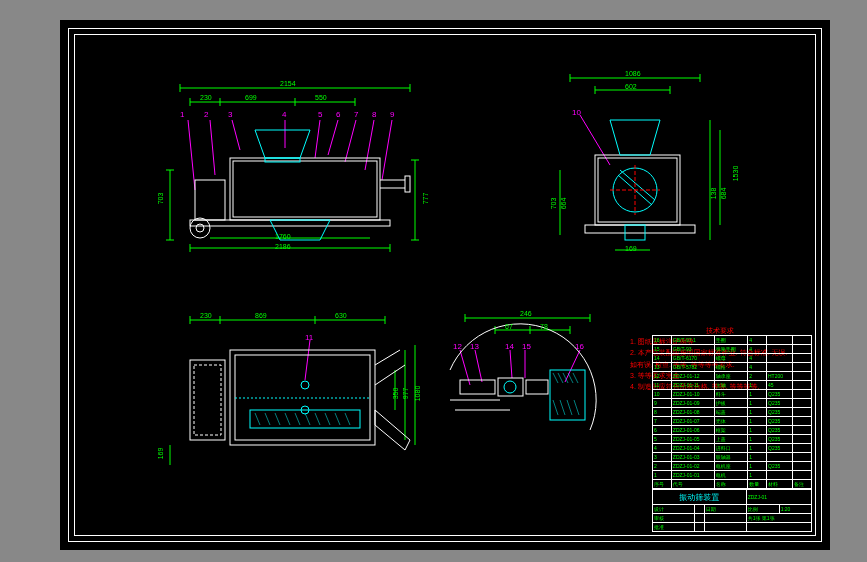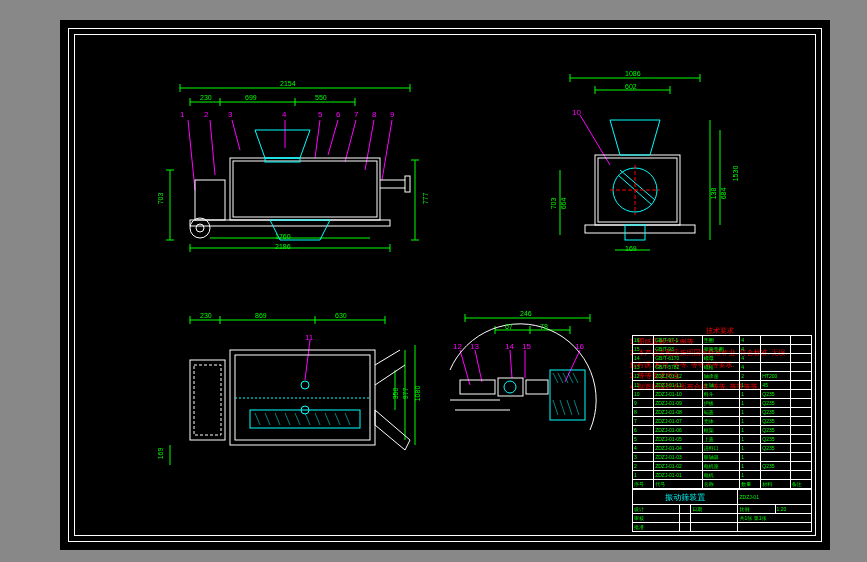--- a/index.html
+++ b/index.html
@@ -4,21 +4,21 @@
 <style>
 body{margin:0;background:#888;font-family:sans-serif;font-size:8px}
 .stage{width:867px;height:562px;position:relative;background:#888}
 .sheet{position:absolute;left:60px;top:20px;width:770px;height:530px;background:#000}
 .border-o{position:absolute;left:8px;top:8px;right:8px;bottom:8px;border:1px solid #fff}
 .border-i{position:absolute;left:14px;top:14px;right:14px;bottom:14px;border:1px solid #fff}
 .abs{position:absolute}
 .dim{color:#0f0;font-size:7px}
 .callout{color:#f0f;font-size:8px}
 .tech{color:#f00;font-size:7px;line-height:1.6}
-.tblock{position:absolute;right:18px;bottom:18px;width:180px}
+.tblock{position:absolute;right:18px;bottom:18px;width:160px}
 .tbl{border-collapse:collapse;width:100%}
 .tbl td{border:1px solid #fff;padding:0 1px;height:8px;font-size:5px}
 .tbl .g{color:#0f0}
 .tbl .c{color:#0ff}
 svg{position:absolute;overflow:visible}
 svg .wh{stroke:#fff;fill:none;stroke-width:1}
 svg .cy{stroke:#0ff;fill:none;stroke-width:1}
 svg .gr{stroke:#0f0;fill:none;stroke-width:1}
 svg .mg{stroke:#f0f;fill:none;stroke-width:1}
 svg .rd{stroke:#f00;fill:none;stroke-width:1}

